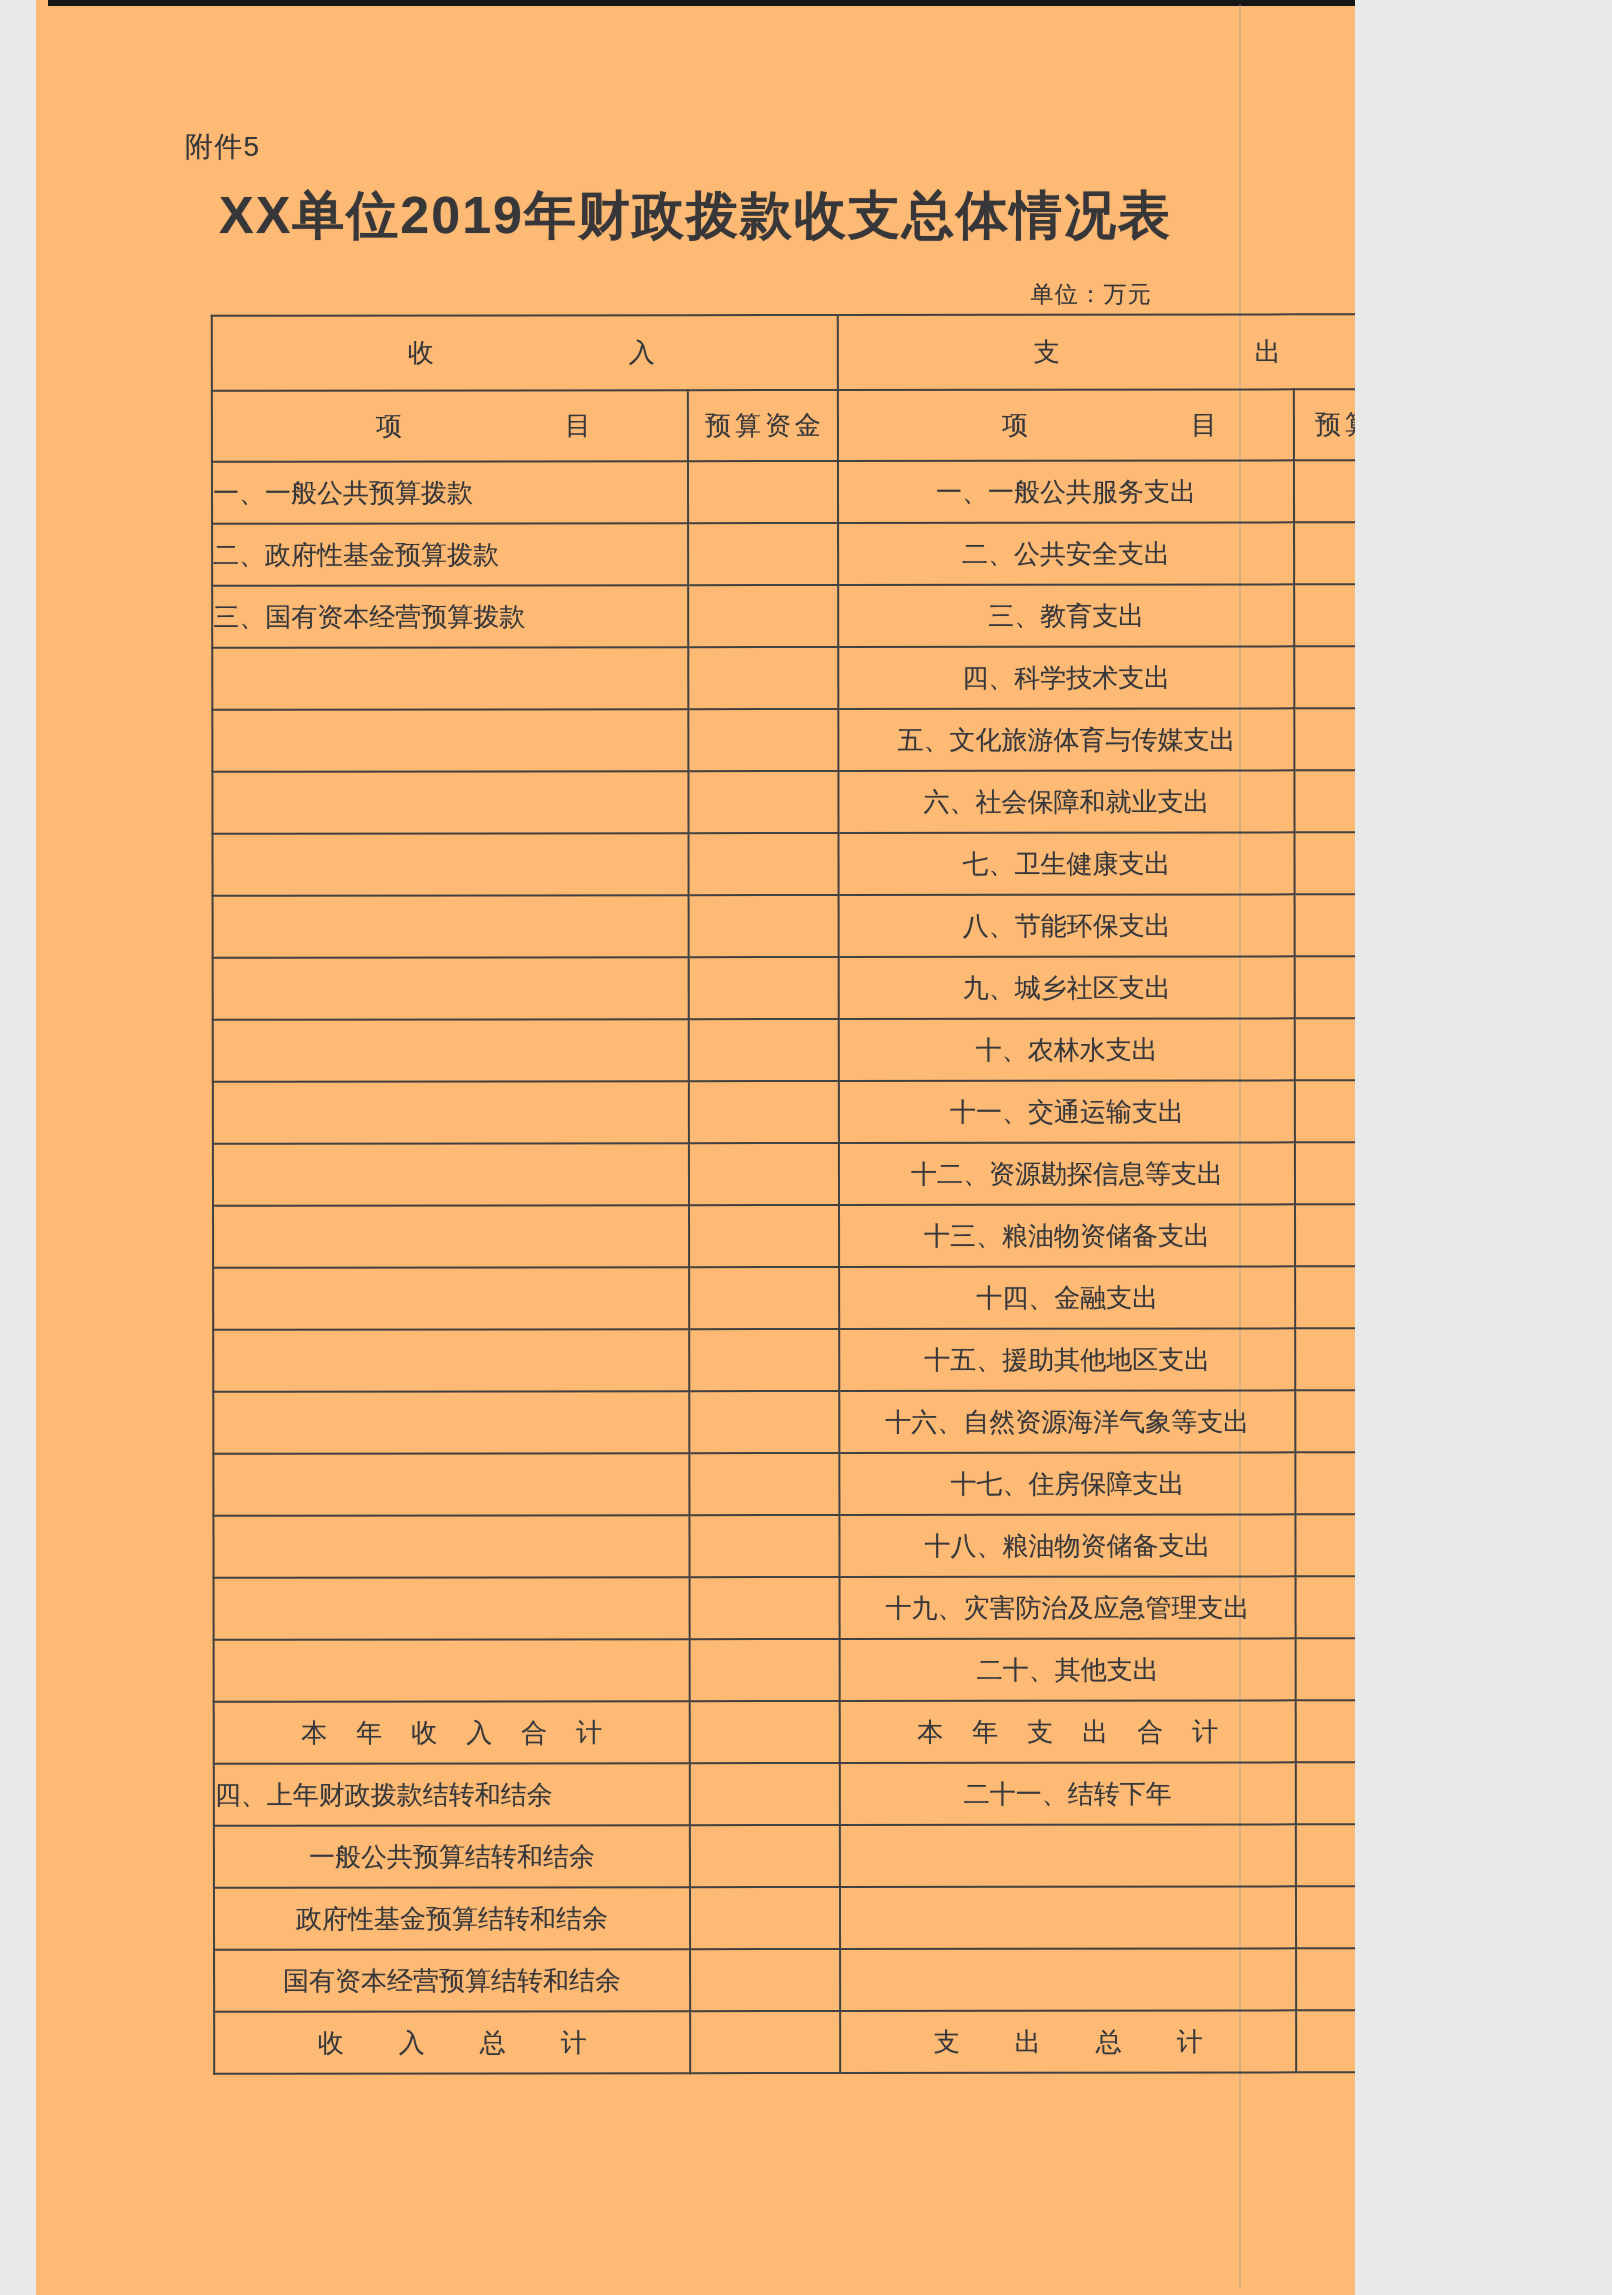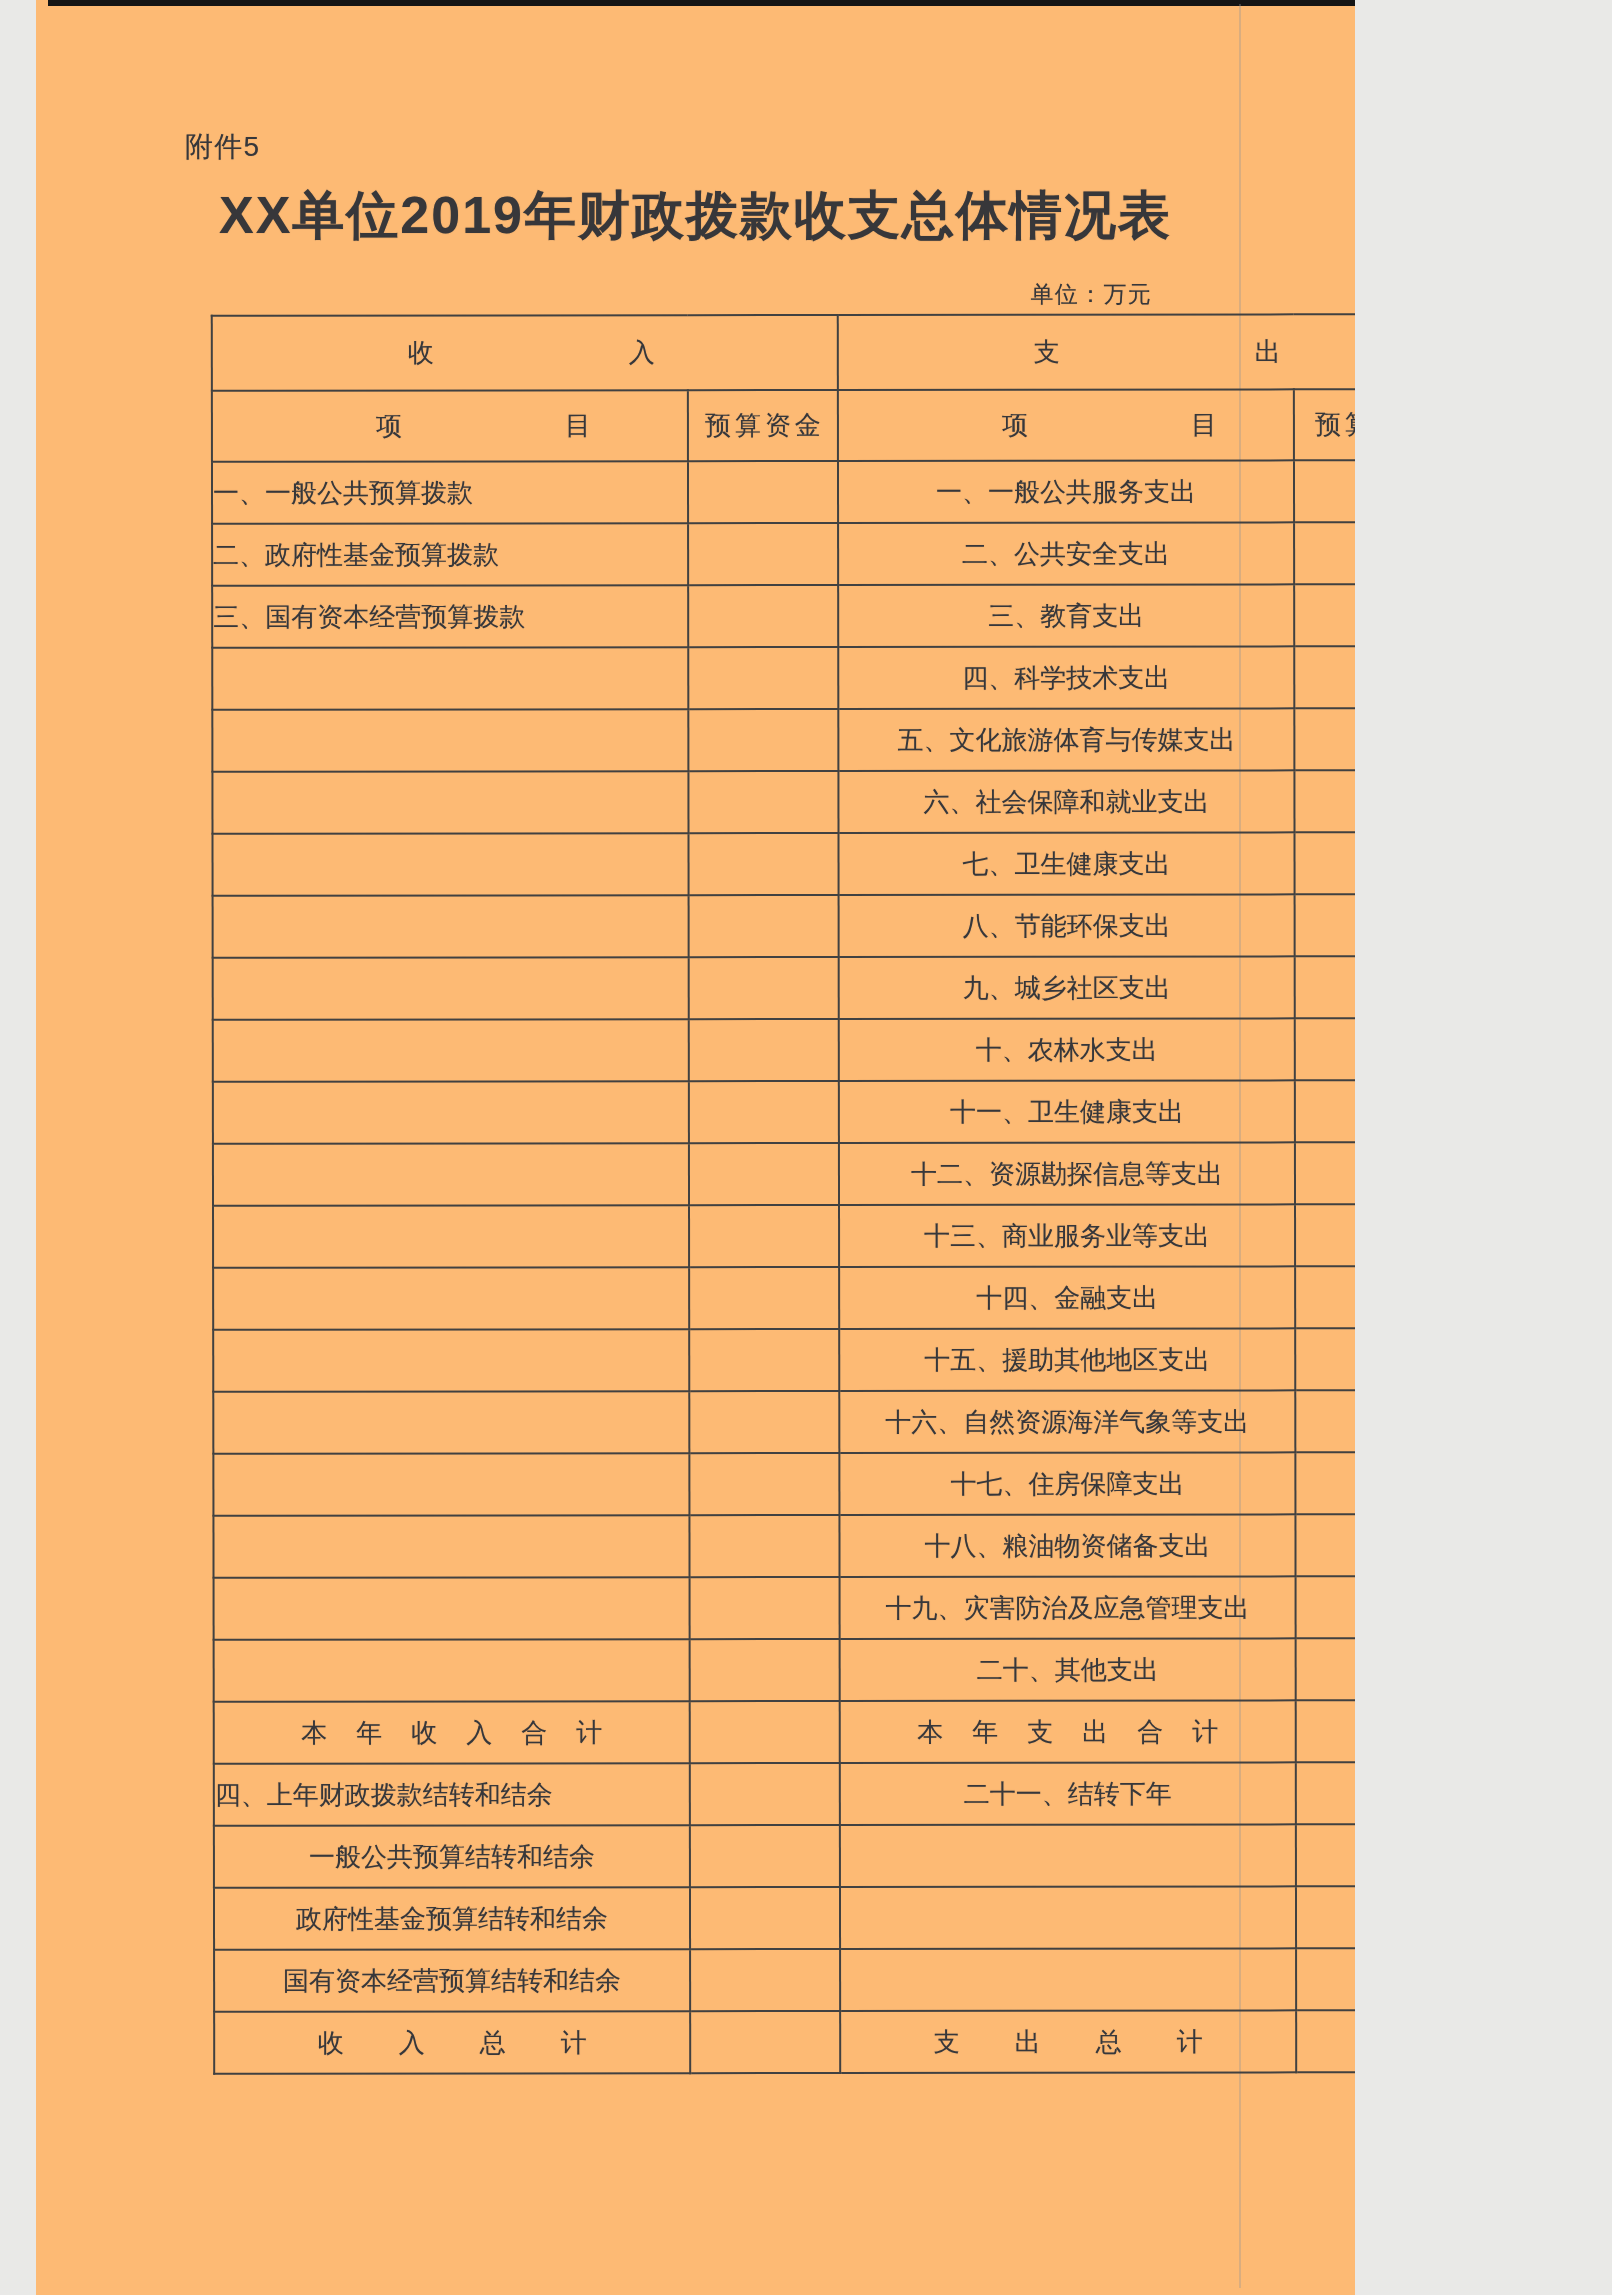--- a/index.html
+++ b/index.html
@@ -137,33 +137,33 @@
     </tr>
     <tr class="data">
       <td class="left"></td>
       <td></td>
       <td class="left-x">十、农林水支出</td>
       <td></td>
     </tr>
     <tr class="data">
       <td class="left"></td>
       <td></td>
-      <td class="left-x">十一、卫生健康支出</td>
+      <td class="left-x">十一、交通运输支出</td>
       <td></td>
     </tr>
     <tr class="data">
       <td class="left"></td>
       <td></td>
       <td class="left-x">十二、资源勘探信息等支出</td>
       <td></td>
     </tr>
     <tr class="data">
       <td class="left"></td>
       <td></td>
-      <td class="left-x">十三、商业服务业等支出</td>
+      <td class="left-x">十三、粮油物资储备支出</td>
       <td></td>
     </tr>
     <tr class="data">
       <td class="left"></td>
       <td></td>
       <td class="left-x">十四、金融支出</td>
       <td></td>
     </tr>
     <tr class="data">
       <td class="left"></td>

